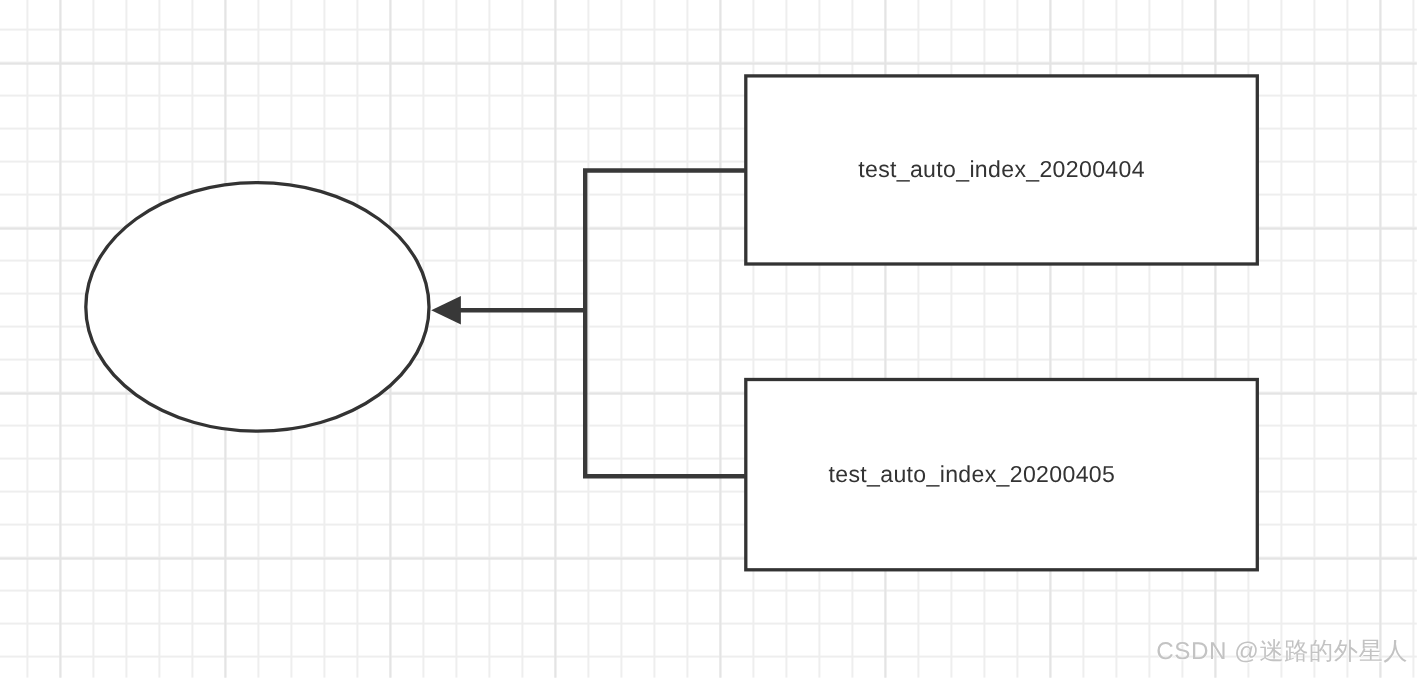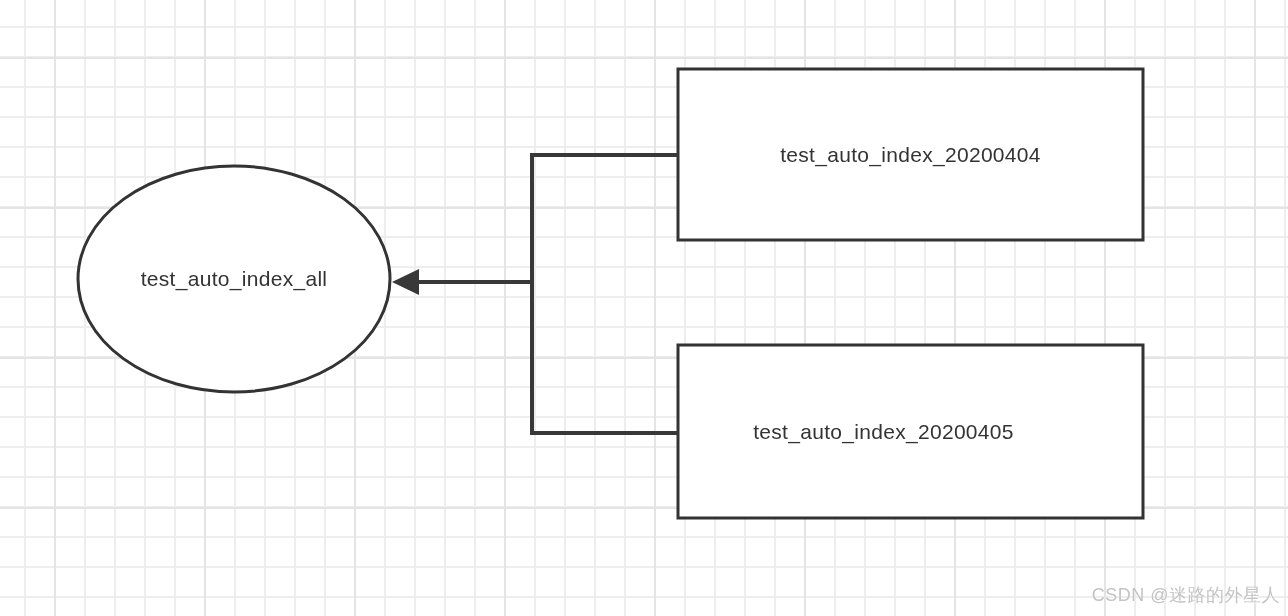--- a/index.html
+++ b/index.html
@@ -75,21 +75,21 @@
     left: 678px;
     top: 345px;
     width: 411px;
     height: 173px;
   }
   .watermark {
     position: absolute;
     right: 8px;
     bottom: 9px;
     color: #c3c3c3;
-    font-size: 18px;
+    font-size: 22px;
     letter-spacing: 0.5px;
     text-shadow: 0 1px 0 #ffffff;
     margin-left: 36px;
   }
 </style>
 </head>
 <body>
 
 <div class="canvas">
 
@@ -98,21 +98,20 @@
     <ellipse class="shape" cx="234" cy="279" rx="156" ry="113"></ellipse>
     <rect class="shape" x="678" y="69" width="465" height="171"></rect>
     <rect class="shape" x="678" y="345" width="465" height="173"></rect>
 
     <path class="edge" d="M 678 155 L 532 155 L 532 433 L 678 433"></path>
 
     <path class="edge" d="M 532 282 L 415 282"></path>
     <polygon class="arrowhead" points="392,282 419,269 419,295"></polygon>
   </svg>
 
-  <div class="label label-ellipse">test_auto_index_all</div>
 
   <div class="label label-rect-top">test_auto_index_20200404</div>
 
   <div class="label label-rect-bottom">test_auto_index_20200405</div>
 
   <div class="watermark">CSDN @迷路的外星人</div>
 
 </div>
 
 </body></html>

